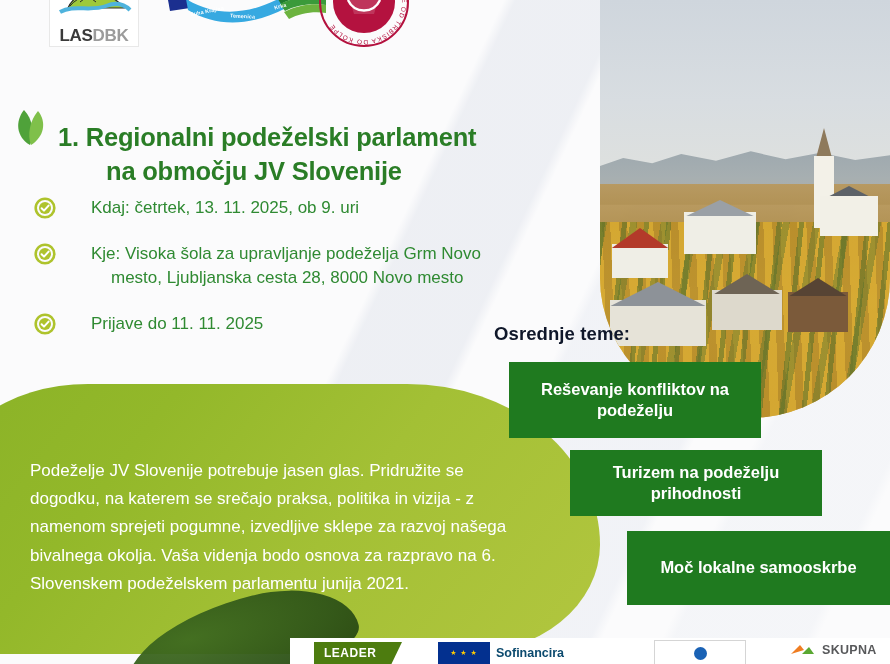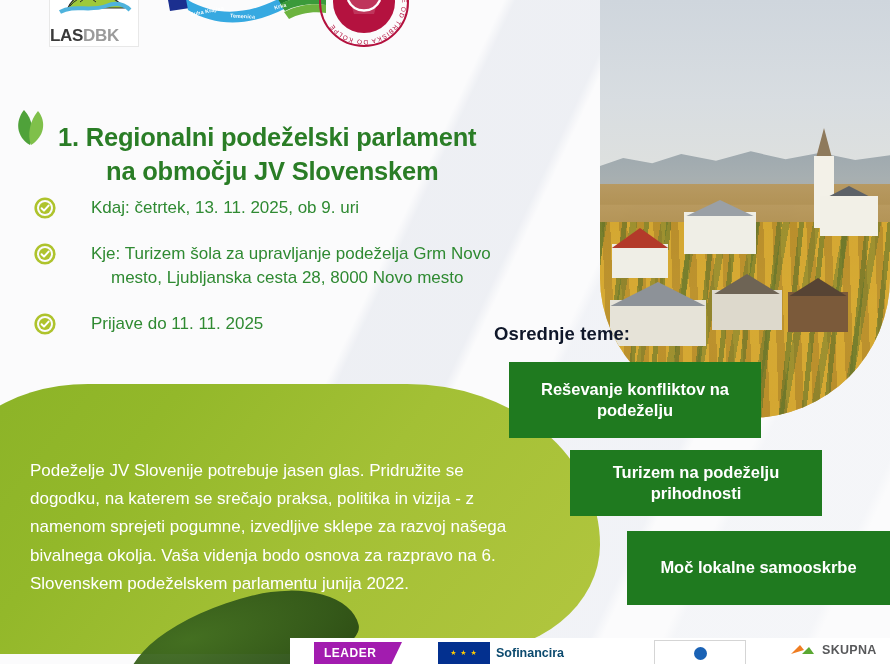--- a/index.html
+++ b/index.html
@@ -22,21 +22,21 @@
   }
 
   
   .logos{position:absolute;top:-18px;left:0;width:560px;height:70px;}
   .logo{position:absolute;}
 
   
   .logo-las{left:50px;top:0px;width:88px;height:64px;background:#ffffff;
             box-shadow:0 0 0 1px #e8e8e8;}
   .las-pic{position:relative;width:88px;height:40px;overflow:hidden;background:#fff;}
-  .las-txt{position:absolute;bottom:2px;left:0;width:88px;
+  .las-txt{position:absolute;bottom:2px;left:0;width:88px;text-align:center;
            font-weight:bold;font-size:17px;letter-spacing:-.3px;color:#3a3a3a;line-height:1;}
   .las-txt .d{color:#9b9b9b;font-weight:bold;}
 
   
   .logo-stik{left:168px;top:-14px;width:160px;height:62px;}
   .stik-word{position:absolute;left:20px;top:-8px;font-style:italic;font-weight:bold;
              font-size:44px;color:#9a9a9a;letter-spacing:-2px;}
   .stik-ribbon{position:absolute;left:0;top:26px;width:150px;height:26px;}
   .ribbon-names{position:absolute;left:22px;top:32px;width:130px;font-size:5.2px;color:#fff;
                 font-weight:bold;letter-spacing:.2px;}
@@ -119,21 +119,21 @@
              font-size:16.5px;line-height:1.3;display:flex;align-items:center;
              justify-content:center;text-align:center;padding:0 14px;box-sizing:border-box;}
   .tb1{left:509px;top:362px;width:252px;height:76px;}
   .tb2{left:570px;top:450px;width:252px;height:66px;}
   .tb3{left:627px;top:531px;width:263px;height:74px;}
 
   
   .footer{position:absolute;left:290px;top:638px;width:600px;height:26px;background:#ffffff;}
   .f-item{position:absolute;display:flex;align-items:center;gap:6px;}
   .f-leader{left:24px;top:4px;width:88px;height:22px;
-            background:#a21caf;clip-path:polygon(0 0,100% 0,88% 100%,0 100%);
+            background:#4d7c0f;clip-path:polygon(0 0,100% 0,88% 100%,0 100%);
             color:#fff;font-weight:bold;font-size:12px;display:flex;align-items:center;
             padding-left:10px;box-sizing:border-box;letter-spacing:.5px;}
   .f-eu{left:148px;top:4px;}
   .eu-flag{width:52px;height:22px;background:#03308f;position:relative;}
   .eu-stars{position:absolute;inset:0;display:flex;align-items:center;justify-content:center;
             color:#ffcc00;font-size:7px;letter-spacing:1px;}
   .f-eu-label{font-size:12.5px;font-weight:bold;color:#0c4a6e;}
   .f-box{left:364px;top:2px;width:90px;height:24px;background:#fff;border:1px solid #d5d5d5;
          display:flex;align-items:center;justify-content:center;}
   .f-box-dot{width:13px;height:13px;border-radius:50%;background:#1a62b5;}
@@ -230,21 +230,21 @@
 
   <div class="headline-wrap">
     <span class="leaf-icon">
       <svg width="34" height="40" viewBox="0 0 34 40">
         <path d="M16 38 C2 30, 1 14, 10 3 C19 12, 21 28, 16 38 Z" fill="#4fa23a"></path>
         <path d="M17 38 C30 30, 33 15, 24 4 C16 13, 13 28, 17 38 Z" fill="#7fc04a"></path>
       </svg>
     </span>
     <h1 class="headline">
       <span>1. Regionalni podeželski parlament</span>
-      <span class="l2">na območju JV Slovenskem</span>
+      <span class="l2">na območju JV Slovenije</span>
     </h1>
   </div>
 
   <div class="info">
 
     <div class="info-row">
       <span class="chk">
         <svg width="22" height="22" viewBox="0 0 22 22">
           <circle cx="11" cy="11" r="9.3" fill="none" stroke="#aec32c" stroke-width="2.6"></circle>
           <circle cx="11" cy="11" r="6" fill="#aec32c"></circle>
@@ -258,42 +258,42 @@
 
     <div class="info-row">
       <span class="chk">
         <svg width="22" height="22" viewBox="0 0 22 22">
           <circle cx="11" cy="11" r="9.3" fill="none" stroke="#aec32c" stroke-width="2.6"></circle>
           <circle cx="11" cy="11" r="6" fill="#aec32c"></circle>
           <path d="M7.6 11.2 L10 13.6 L14.6 8.6" fill="none" stroke="#ffffff" stroke-width="2" stroke-linecap="round" stroke-linejoin="round"></path>
         </svg>
       </span>
       <span class="info-txt">
-        <span>Kje: Turizem šola za upravljanje podeželja Grm  Novo</span>
+        <span>Kje: Visoka šola za upravljanje podeželja Grm  Novo</span>
         <span class="l2">mesto, Ljubljanska cesta 28, 8000 Novo mesto</span>
       </span>
     </div>
 
     <div class="info-row" style="margin-top:10px;">
       <span class="chk">
         <svg width="22" height="22" viewBox="0 0 22 22">
           <circle cx="11" cy="11" r="9.3" fill="none" stroke="#aec32c" stroke-width="2.6"></circle>
           <circle cx="11" cy="11" r="6" fill="#aec32c"></circle>
           <path d="M7.6 11.2 L10 13.6 L14.6 8.6" fill="none" stroke="#ffffff" stroke-width="2" stroke-linecap="round" stroke-linejoin="round"></path>
         </svg>
       </span>
       <span class="info-txt">
         <span>Prijave do 11. 11. 2025</span>
       </span>
     </div>
   </div>
 
   <div class="olive"></div>
   <div class="olive-leaf"></div>
-  <p class="body-text">Podeželje JV Slovenije potrebuje jasen glas. Pridružite se dogodku, na katerem se srečajo praksa, politika in vizija - z namenom sprejeti pogumne, izvedljive sklepe za razvoj našega bivalnega okolja. Vaša videnja bodo osnova za razpravo na 6. Slovenskem podeželskem parlamentu junija 2022.</p>
+  <p class="body-text">Podeželje JV Slovenije potrebuje jasen glas. Pridružite se dogodku, na katerem se srečajo praksa, politika in vizija - z namenom sprejeti pogumne, izvedljive sklepe za razvoj našega bivalnega okolja. Vaša videnja bodo osnova za razpravo na 6. Slovenskem podeželskem parlamentu junija 2021.</p>
 
   <div class="themes-title">Osrednje teme:</div>
   <div class="theme-box tb1">Reševanje konfliktov na podeželju</div>
   <div class="theme-box tb2">Turizem na podeželju prihodnosti</div>
   <div class="theme-box tb3">Moč lokalne samooskrbe</div>
 
   <div class="footer">
     <div class="f-item f-leader">LEADER</div>
 
     <div class="f-item f-eu">

